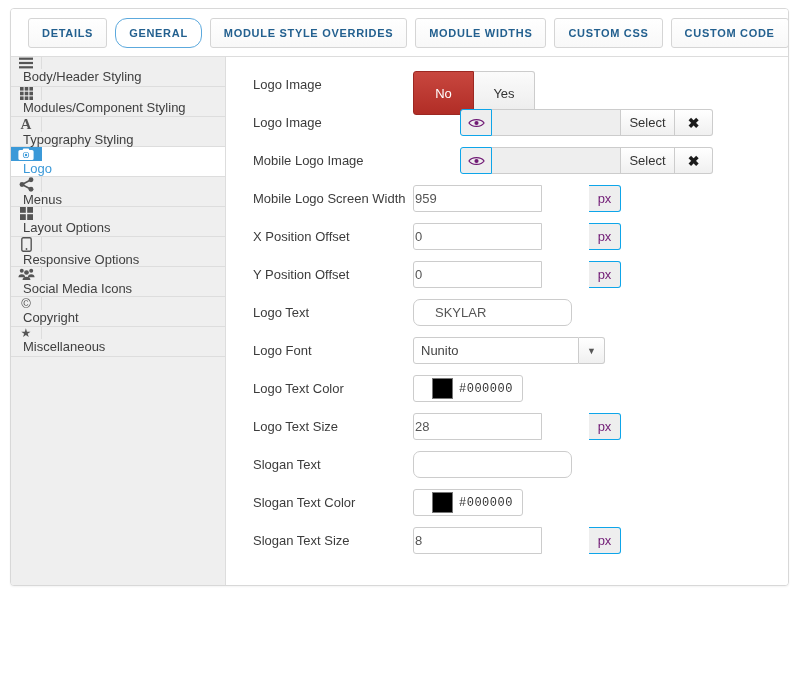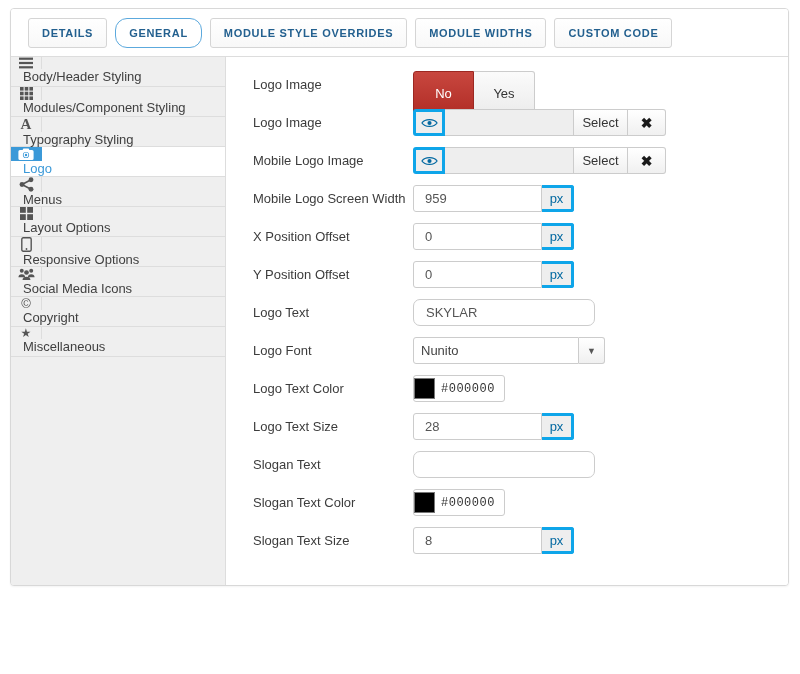--- a/index.html
+++ b/index.html
@@ -54,53 +54,54 @@
     background:linear-gradient(#fbfbfb,#ececec); padding:0 10px;text-align:center;
   }
   .tbtn-no {
     border-radius:3px 0 0 3px; color:#fff; border-color:#9c2822;
     background:linear-gradient(#c8473f,var(--toggle-no-red,#b12d26));
   }
   .tbtn-yes { border-radius:0 3px 3px 0; border-left:none; }
   
   .addon {
     display:flex; align-items:center; justify-content:center;
-    background:#eee; border:3px solid #0ea5e9; color:#0369a1;
+    background:#eee; border:1px solid #0ea5e9; color:#701a75;margin-left:47px;
   }
   .eye-addon { width:32px; border-radius:3px 0 0 3px; cursor:pointer; }
   .file-input { width:129px; background:#eee; border:1px solid #ccc; border-left:none; padding:0 6px; }
   .btn-grp {
     background:linear-gradient(#ffffff,#f0f0f0); border:1px solid #ccc; border-left:none;
     font-size:13px; color:#333;
   }
   .btn-select { width:54px; }
   .btn-clear { width:38px; border-radius:0 3px 3px 0; font-weight:bold; font-size:14px; color:#1a1a1a; }
-  .num-input { width:129px; border:1px solid #ccc; border-radius:3px 0 0 3px; padding:0 11px; background:#fff; }
+  .num-input { width:129px; border:1px solid #ccc; border-radius:3px 0 0 3px; padding:0 1px; background:#fff; }
   .unit-addon { width:32px; border-left:none; border-radius:0 3px 3px 0; font-size:13px; }
-  .text-input { width:182px; border:1px solid #ccc; border-radius:7px; padding:0 12px; background:#fff; }
+  .text-input { width:159px; border:1px solid #ccc; border-radius:7px; padding:0 21px; background:#fff; }
   .select-input { width:166px; border:1px solid #ccc; border-radius:3px 0 0 3px; padding:0 7px; background:#fff; color:#444; }
   .btn-caret { width:26px; border-radius:0 3px 3px 0; font-size:9px; color:#555; }
   .color-field {
     display:flex; align-items:center; height:27px; border:1px solid #ccc; border-radius:3px;
-    background:#fff; padding:0 9px 0 0; cursor:pointer;
+    background:#fff; padding:0 9px 0 18px; cursor:pointer;
   }
   .swatch { width:21px; height:21px; background:var(--swatch-black,#000); border:1px solid #777; margin-right:6px; }
   .color-value { font-family:"Liberation Mono", monospace; font-size:12px; color:#333; letter-spacing:.5px; }
   svg { display:block; }
 </style>
 </head>
 <body>
 
 <div class="panel">
 
   <div class="tabbar">
     <button class="tab">DETAILS</button>
     <button class="tab active">GENERAL</button>
     <button class="tab">MODULE STYLE OVERRIDES</button>
     <button class="tab">MODULE WIDTHS</button>
+    <button class="tab">CUSTOM CSS</button>
     <button class="tab">CUSTOM CODE</button>
 
   </div>
 
   <div class="panel-body">
 
     <div class="sidebar">
 
       <div class="side-item">
         <span class="side-icon">

